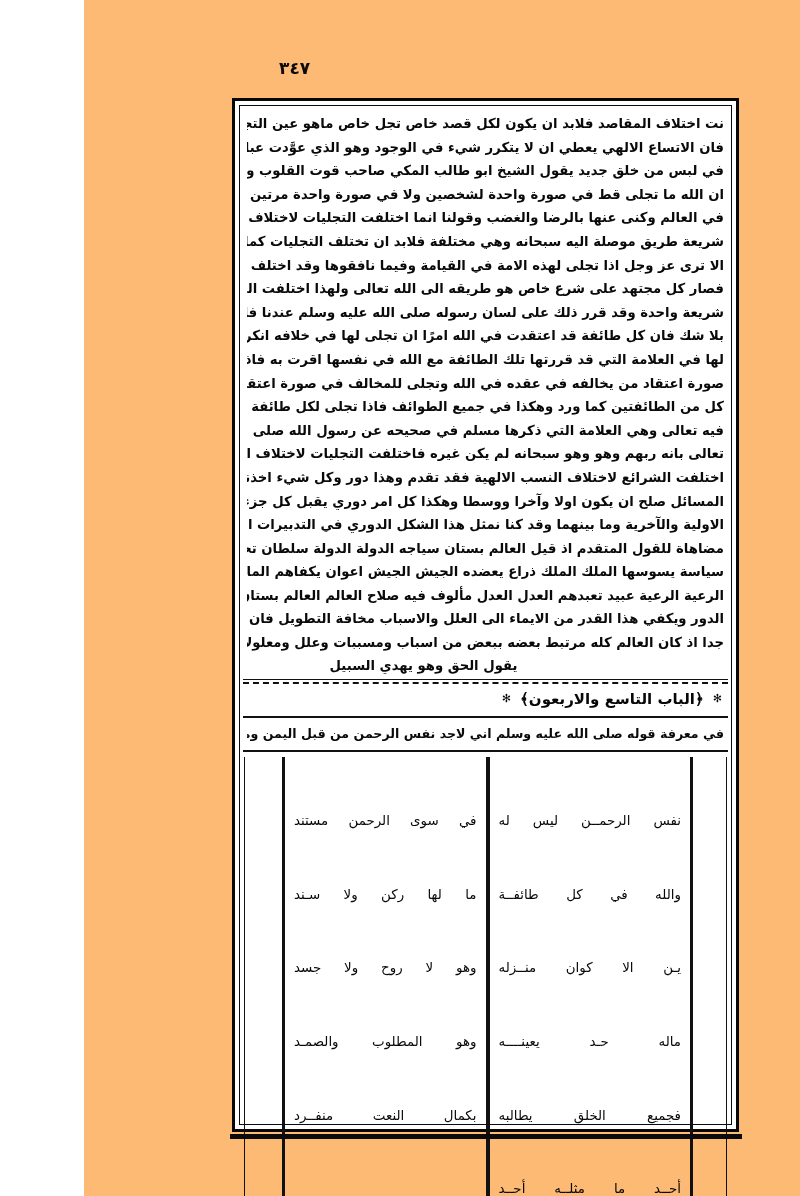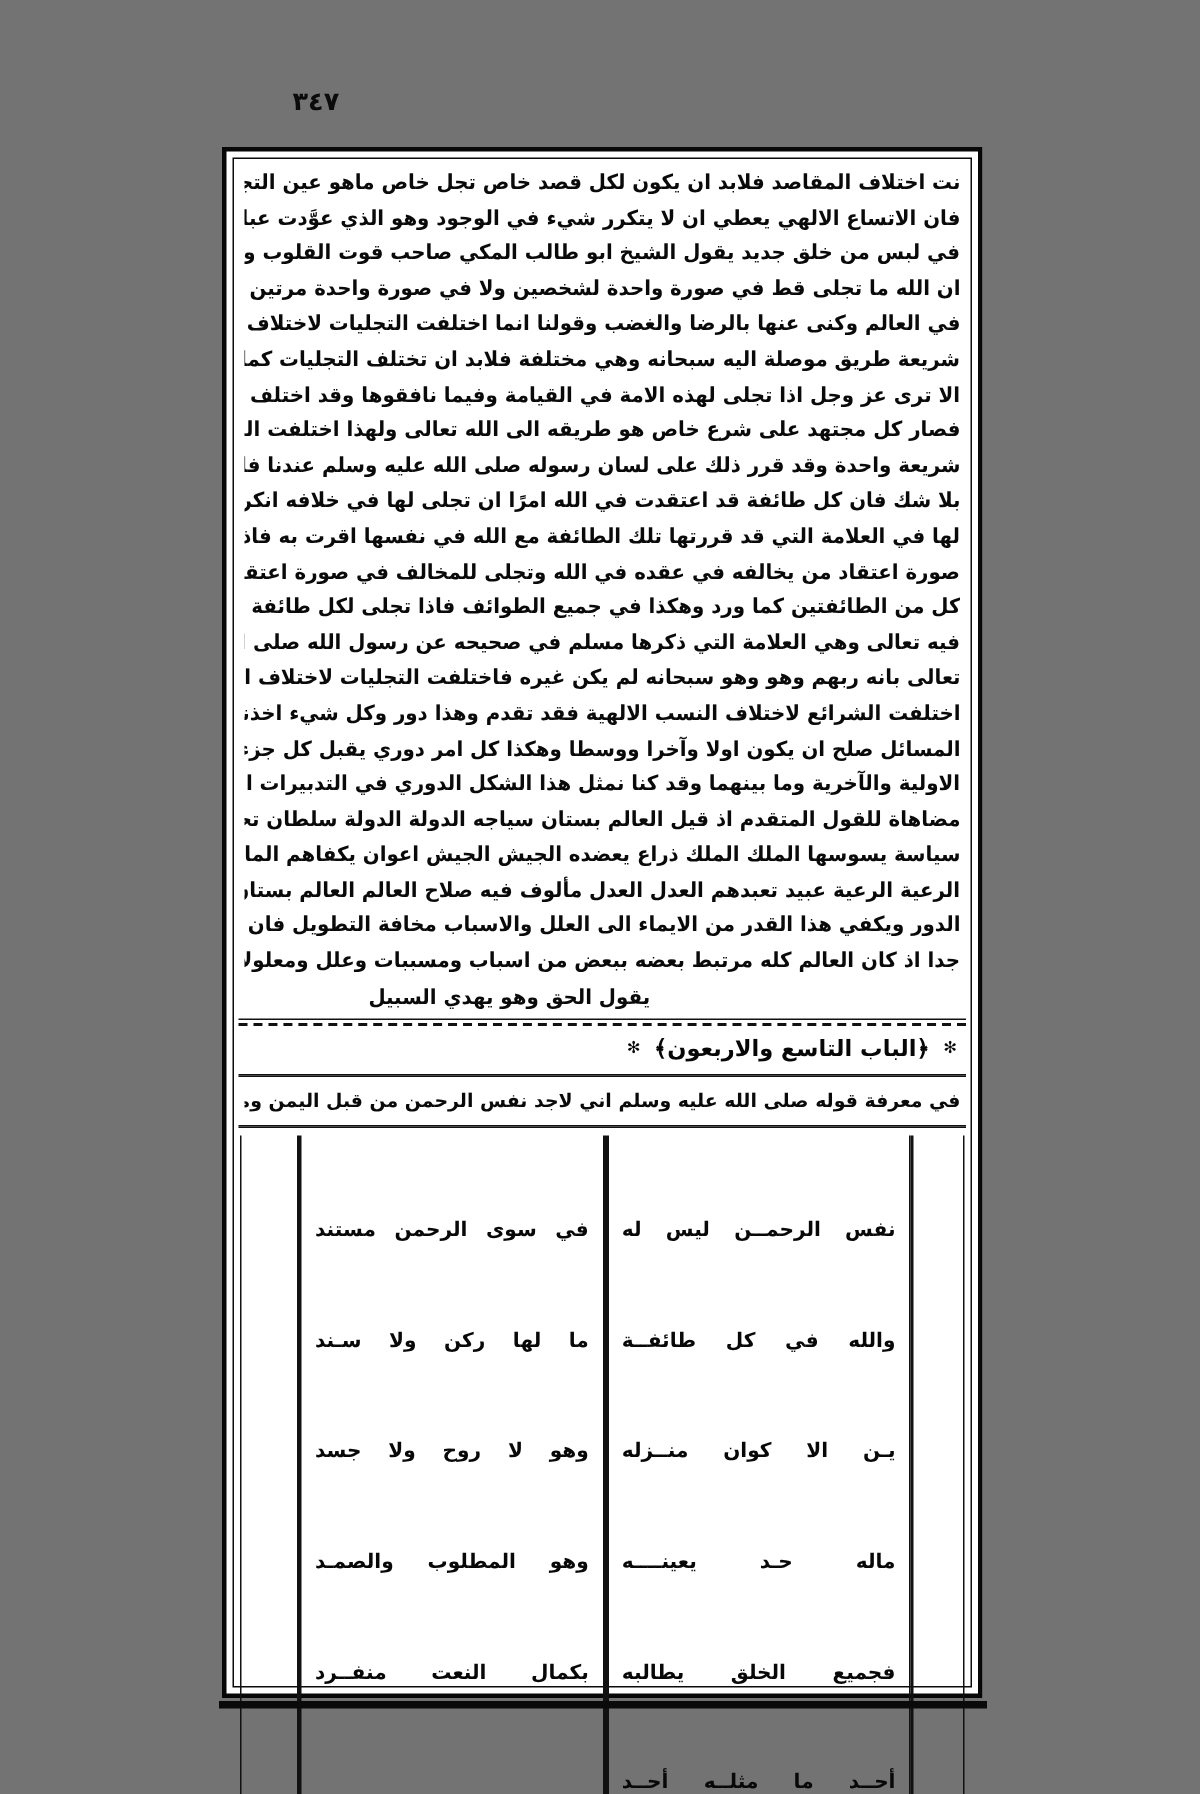--- a/index.html
+++ b/index.html
@@ -2,23 +2,23 @@
 <html lang="ar" dir="rtl"><head>
 <meta charset="utf-8">
 <style>
   html, body {
     margin: 0;
     padding: 0;
     background: #ffffff;
   }
   .page {
     position: relative;
-    width: 800px;
+    width: 716px;
     height: 1196px;
-    background: #737373;
+    background: #fdba74;
     overflow: hidden;
     font-family: "DejaVu Sans", sans-serif;
   }
 
   
   .folio {
     position: absolute;
     top: 58px;
     left: 195px;
     font-family: "DejaVu Sans", sans-serif;
@@ -176,21 +176,21 @@
     border-left: 1px solid #111;
     border-right: 2px solid #111;
   }
   .vline {
     direction: rtl;
     text-align: justify;
     text-align-last: justify;
     font-family: "DejaVu Sans", sans-serif;
     font-size: 13.4px;
     line-height: 25.6px;
-    font-weight: 700;
+    font-weight: 400;
     color: #080808;
     white-space: nowrap;
     overflow: hidden;
     letter-spacing: -0.2px;
     margin-top: 48px;
   }
 
   
   .base-shadow {
     position: absolute;

